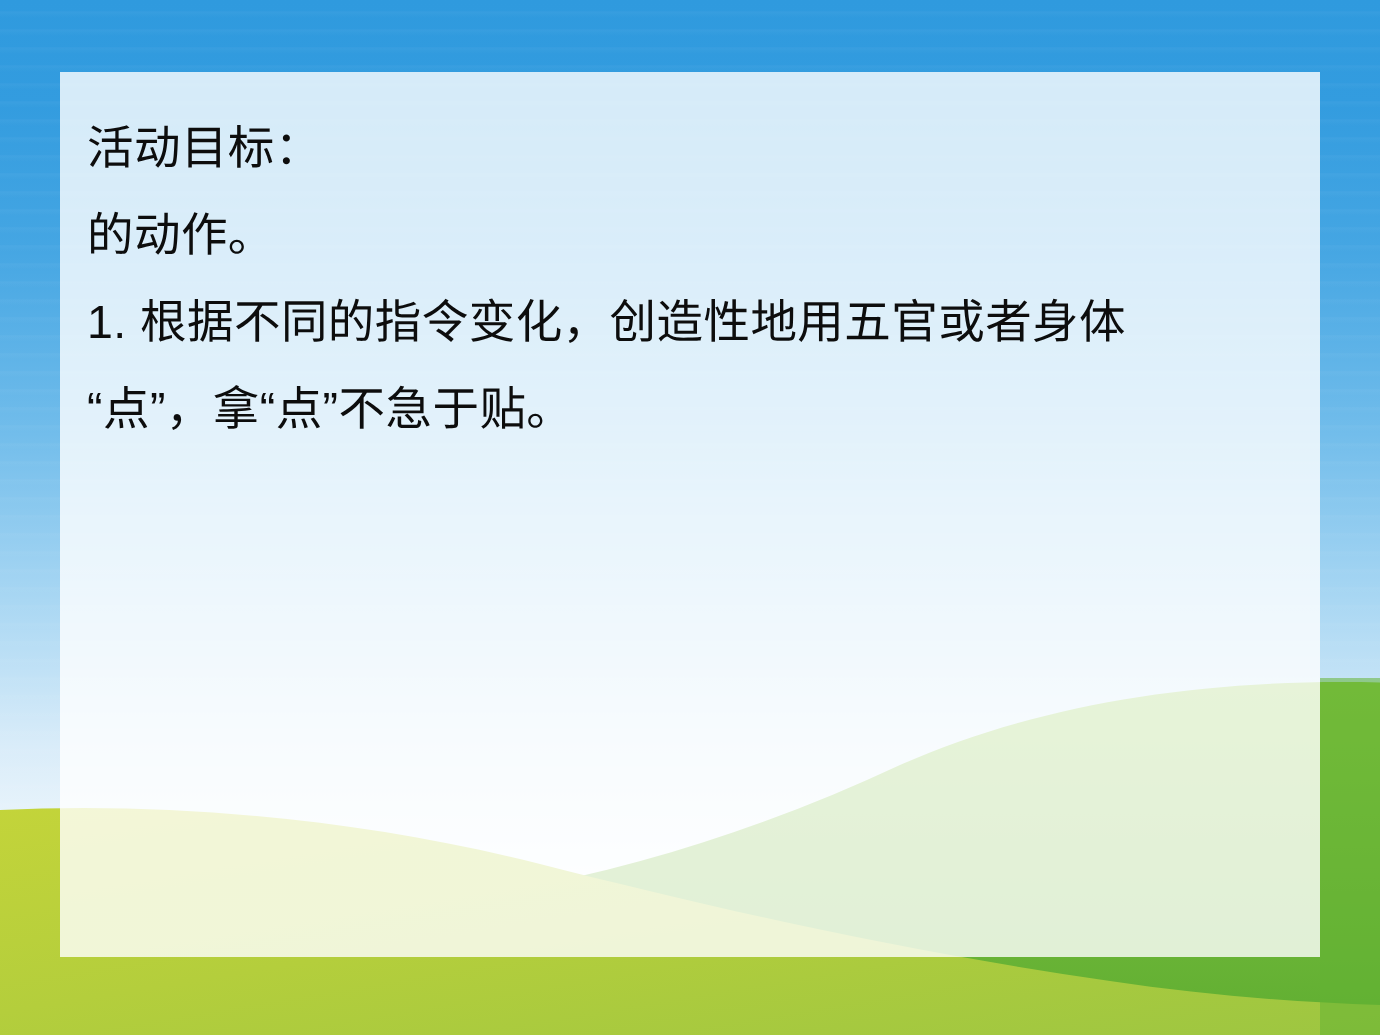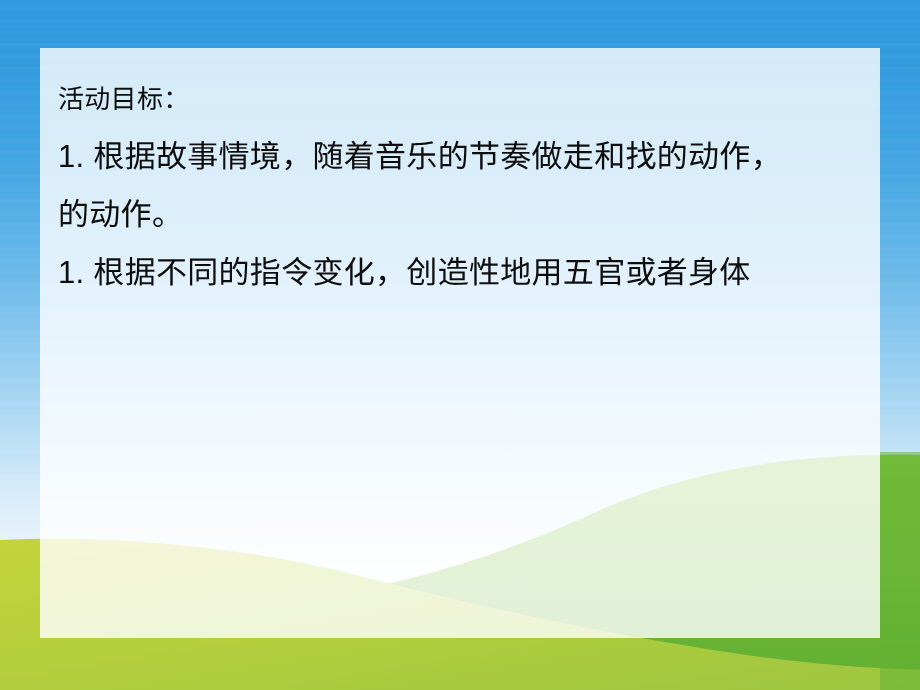--- a/index.html
+++ b/index.html
@@ -82,21 +82,21 @@
   .text-body {
     position: relative;
     color: #0d0d0d;
     font-size: 31px;
     line-height: 58px;
     letter-spacing: 0.3px;
     white-space: nowrap;
   }
 
   .heading-line {
-    font-size: 26px;
+    font-size: 31px;
     line-height: 58px;
     padding-left: 10px;
   }
 
   .para {
     font-size: 31px;
     line-height: 58px;
     padding-left: 10px;
   }
 
@@ -139,26 +139,26 @@
              L 920,690 L 0,690 Z" fill="url(#hillFront)"></path>
 
     <path d="M 880,452 L 920,452 L 920,690 L 880,690 Z" fill="#62b233" opacity="0.55"></path>
   </svg>
 
   <div class="content-panel">
     <div class="text-body">
 
       <div class="heading-line">活动目标：</div>
 
-      <div class="para">1. 根据故事情境，随着音乐的节奏做走和找的动作，</div>
 
 
       <div class="para para-indent">的动作。</div>
 
       <div class="para">1. 根据不同的指令变化，创造性地用五官或者身体</div>
 
 
 
+      <div class="para para-indent">“点”，拿“点”不急于贴。</div>
 
     </div>
   </div>
 
 </div>
 
 </body></html>

